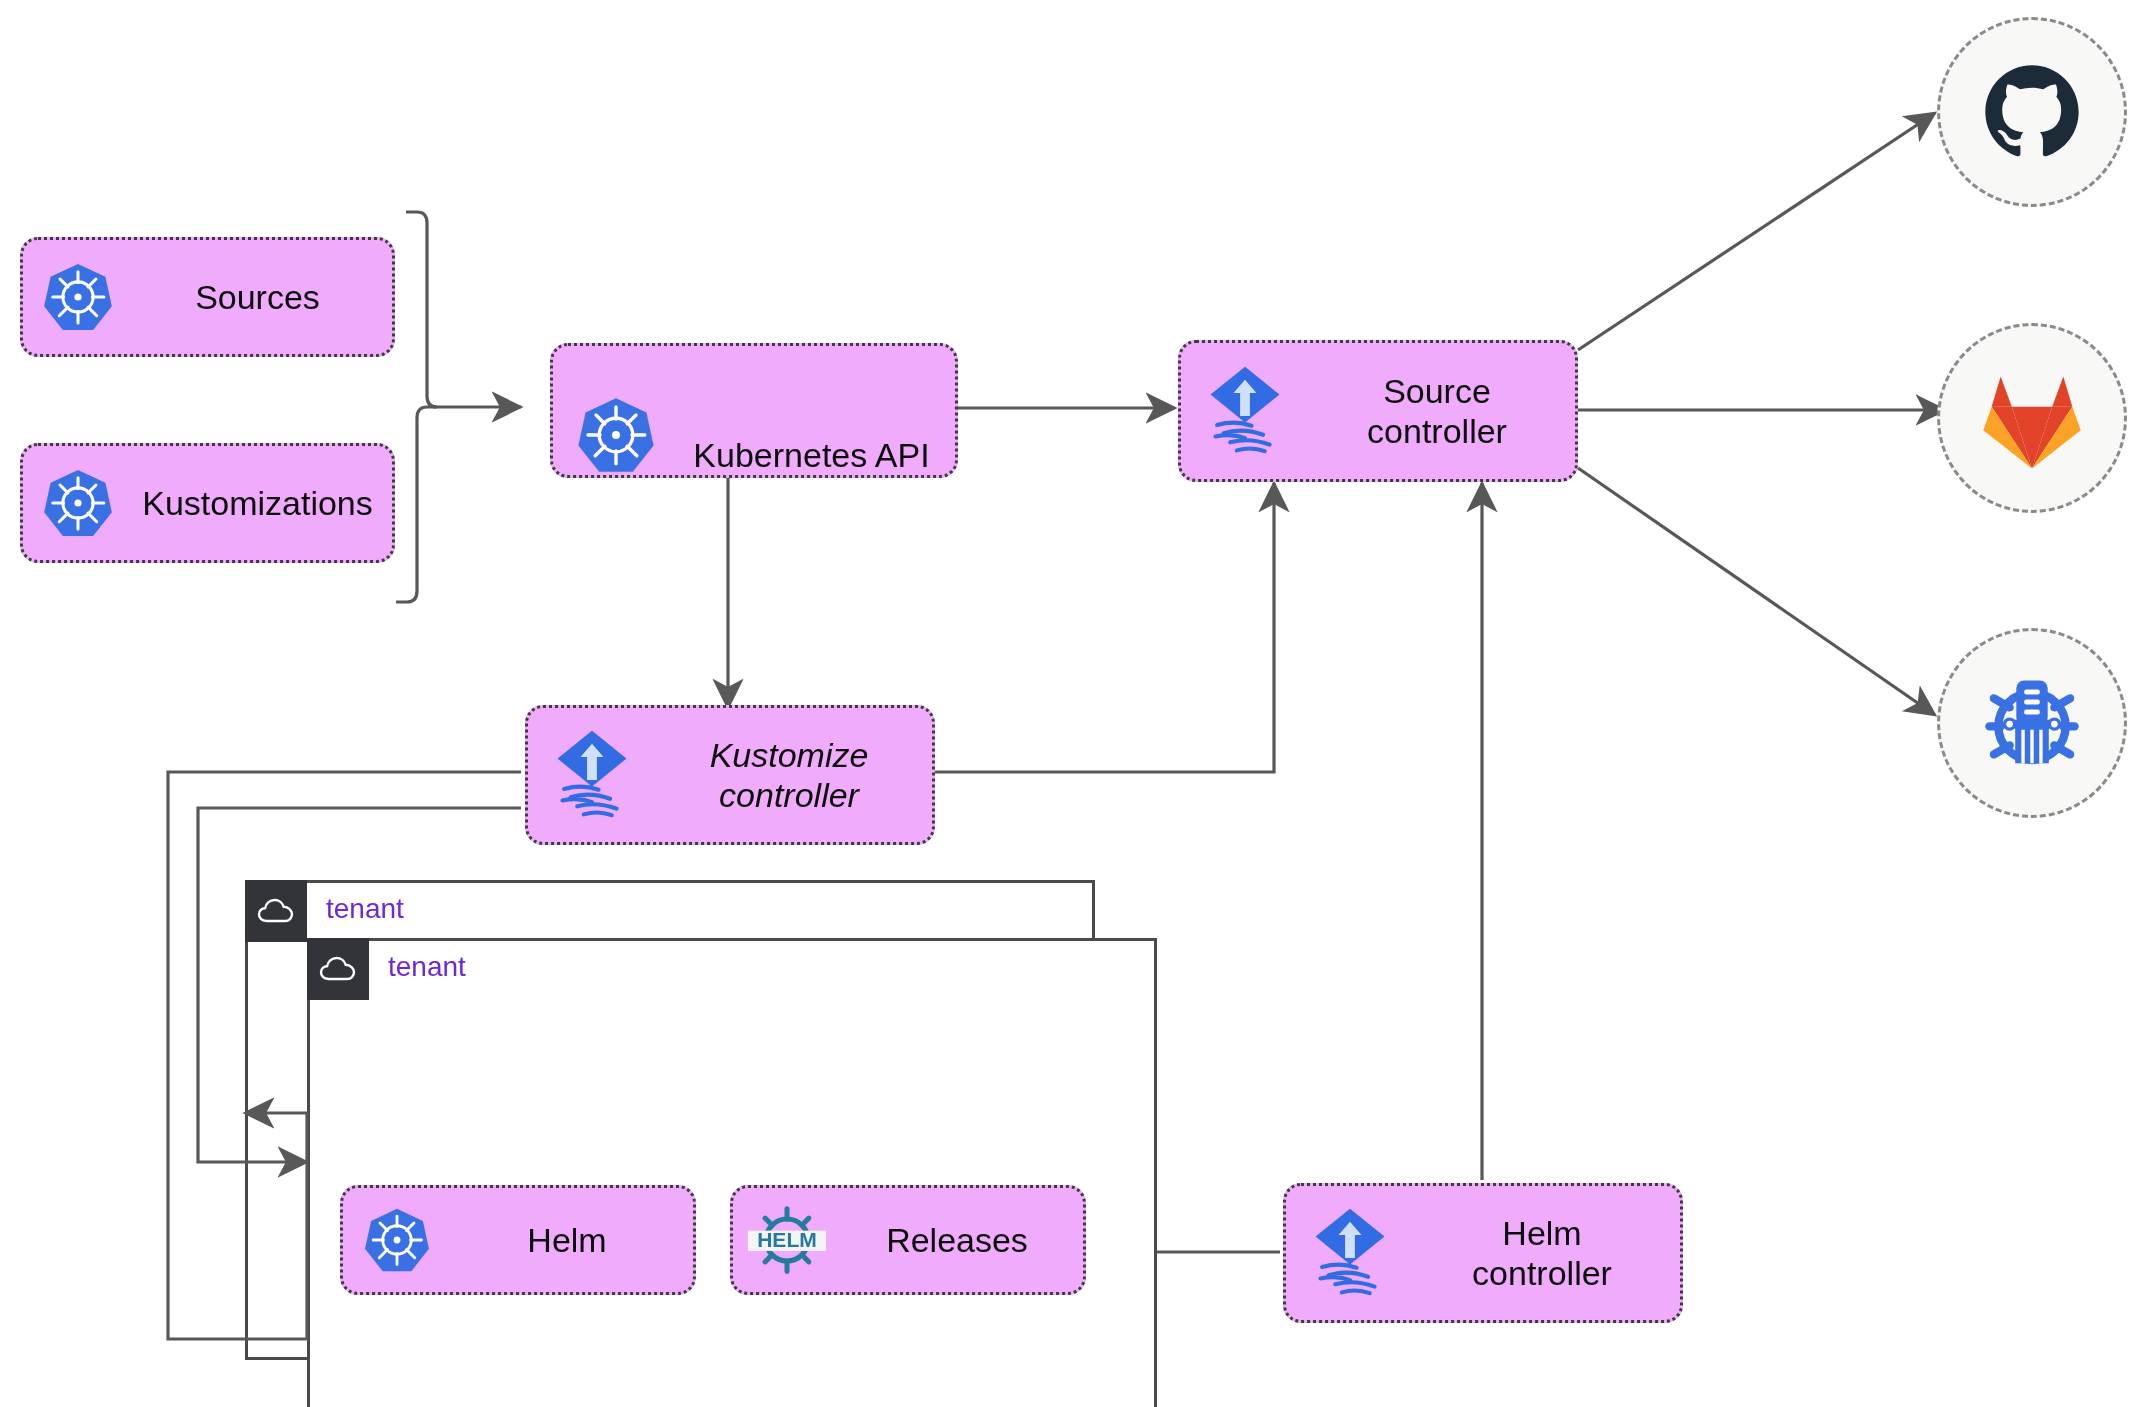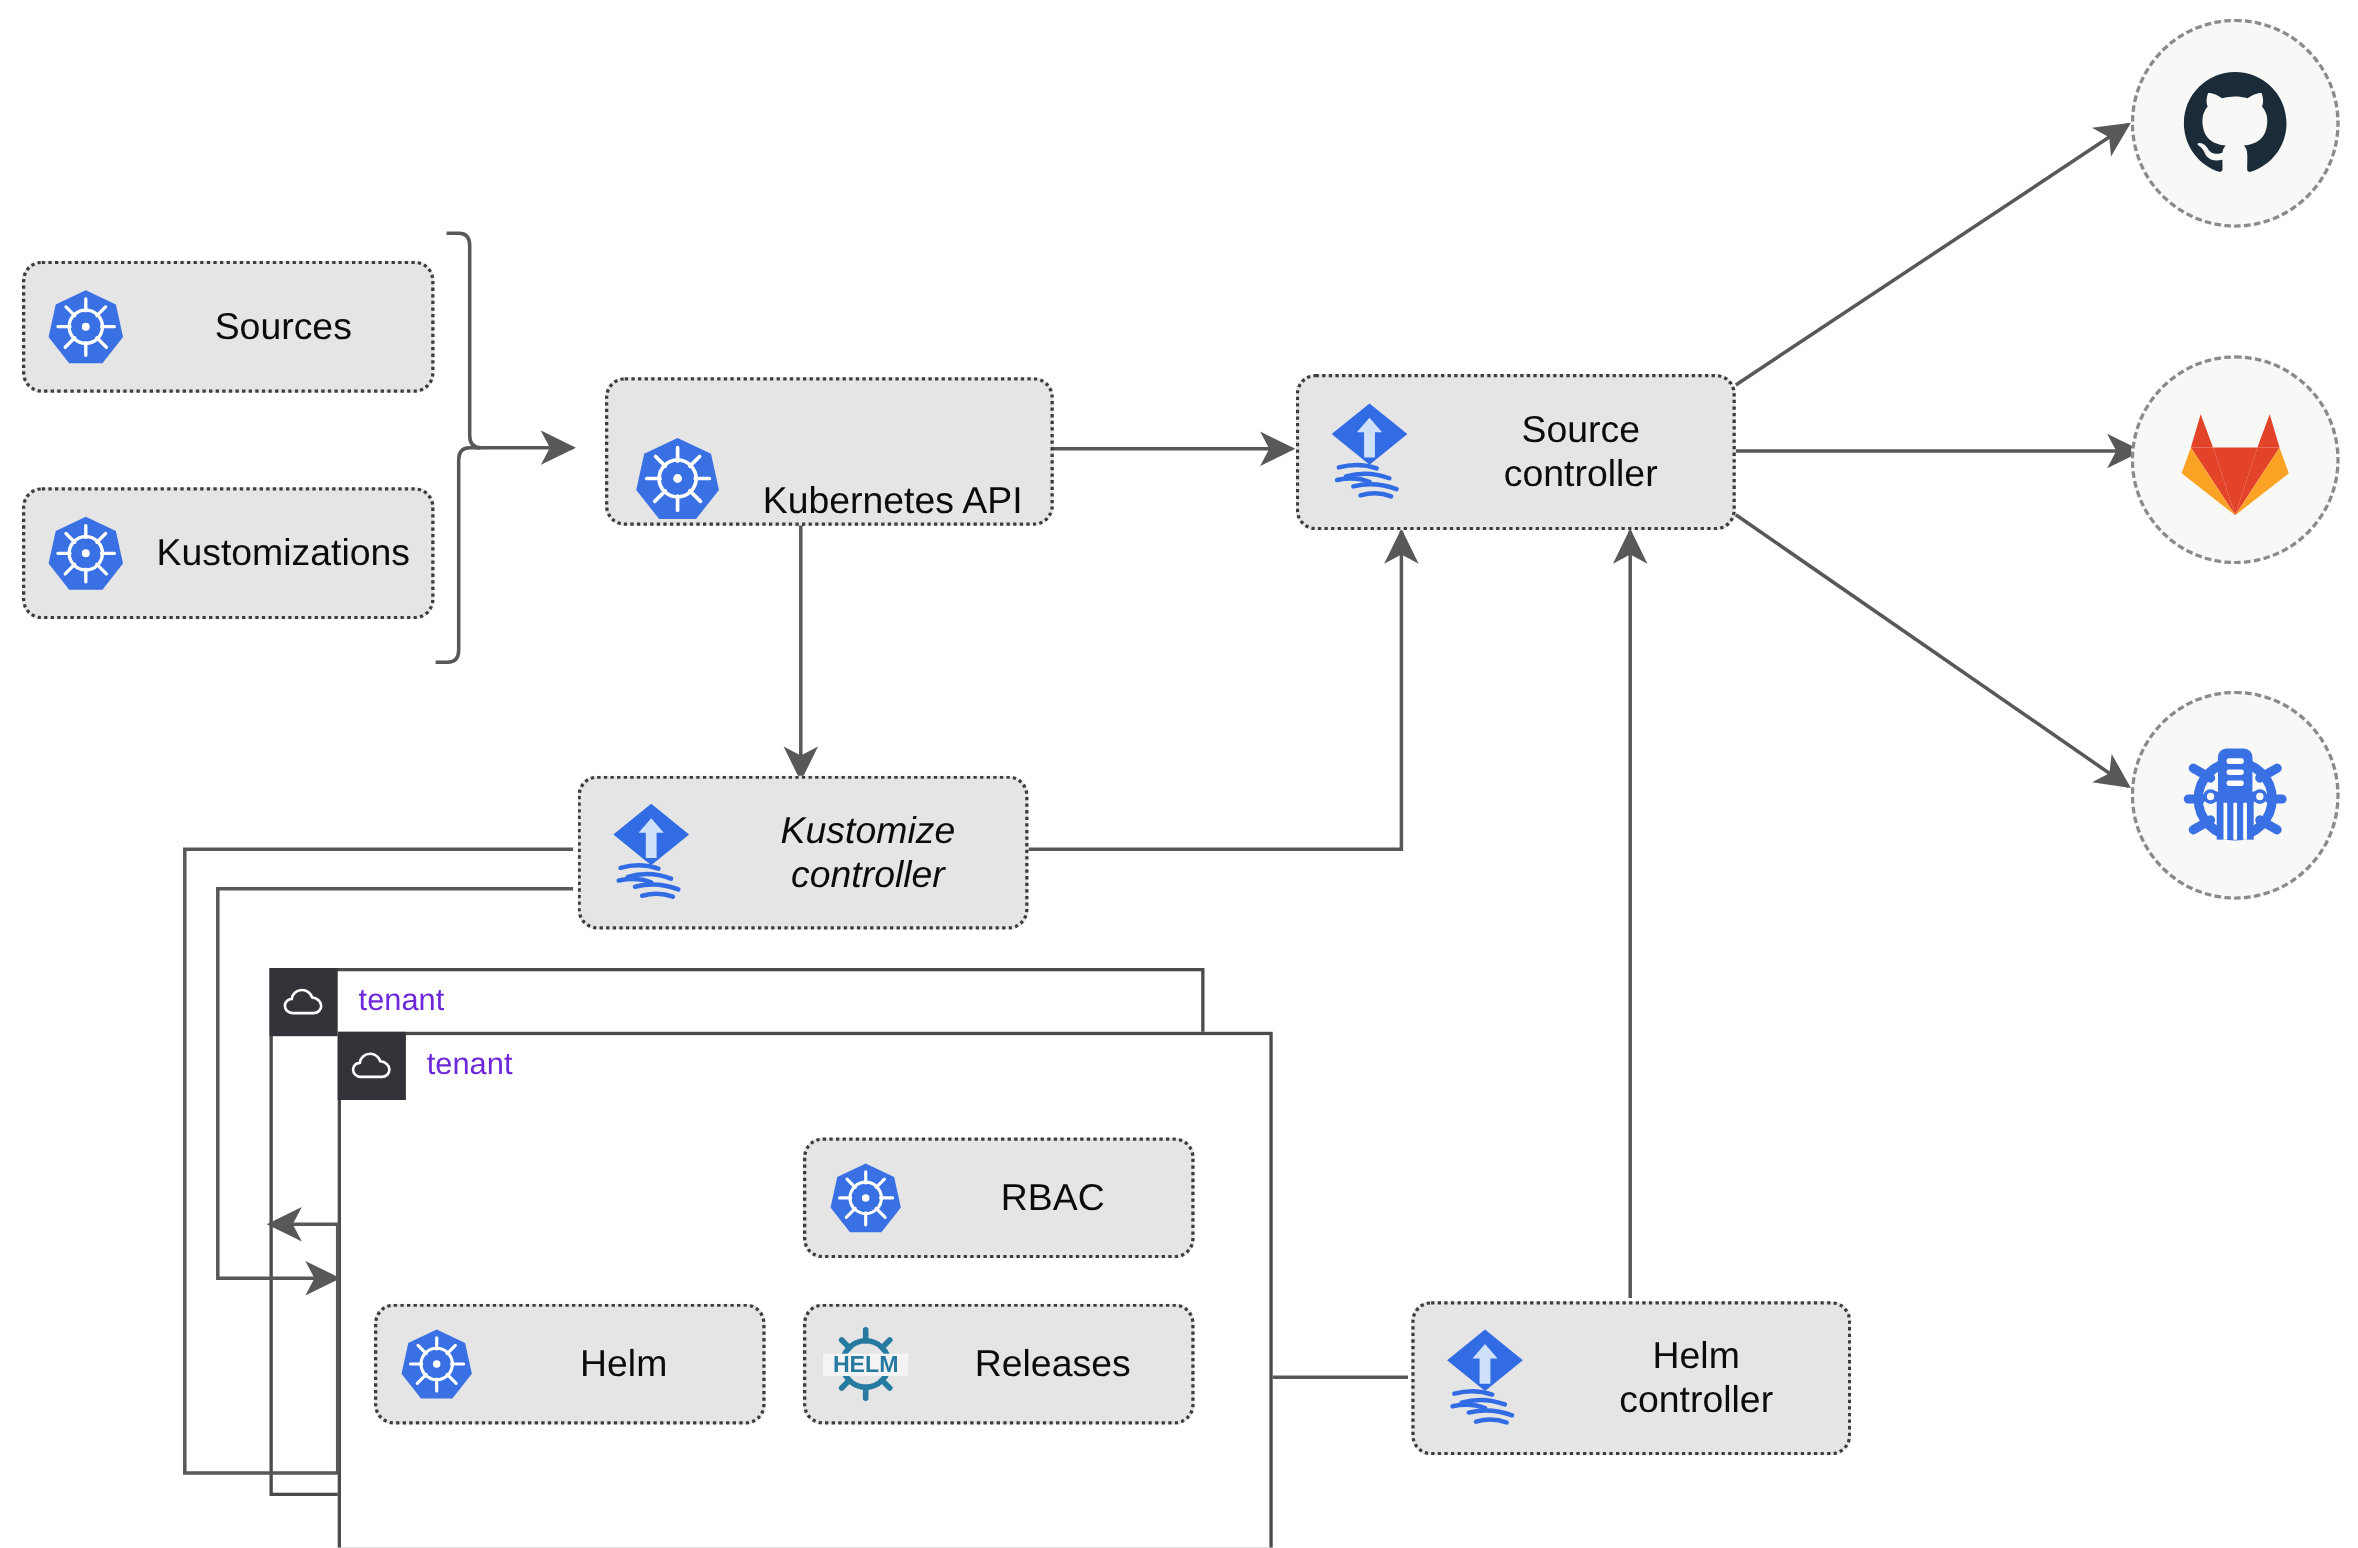--- a/index.html
+++ b/index.html
@@ -3,21 +3,21 @@
 <meta charset="utf-8">
 <title>Flux GitOps Architecture Diagram</title>
 <style>
   html,body{margin:0;padding:0;background:#ffffff;}
   body{font-family:"Liberation Sans","DejaVu Sans",sans-serif;}
   #canvas{position:relative;width:2144px;height:1407px;background:#ffffff;overflow:hidden;}
 
   
   .node{
     position:absolute;
-    background:#e5e5e5;
+    background:#f0abfc;
     border:3px dotted #3c3c3c;
     border-radius:18px;
     display:flex;
     align-items:center;
     box-sizing:border-box;
     z-index:5;
   }
   .node .nlabel{
     font-size:34px;
     color:#0b0b0b;
@@ -250,40 +250,20 @@
           <path d="M32 94 Q 56 88 80 97"></path>
           <path d="M40 104 Q 58 99 74 105"></path>
         </g>
       </svg>
     </div>
     <div class="nlabel">Helm
 controller</div>
   </div>
 
 
-  <div class="node" style="left:730px;top:1034px;width:356px;height:110px;z-index:6;">
-    <div class="nicon" style="width:108px;">
-      <svg width="68" height="68" viewBox="0 0 100 100">
-        <path d="M50 4 L88 22 L97 63 L71 96 L29 96 L3 63 L12 22 Z" fill="#3970e4"></path>
-        <g stroke="#ffffff" stroke-width="4.2" fill="none" stroke-linecap="round">
-          <circle cx="50" cy="50" r="21"></circle>
-          <line x1="50" y1="15" x2="50" y2="30"></line>
-            <line x1="50" y1="70" x2="50" y2="86"></line>
-          <line x1="15" y1="50" x2="30" y2="50"></line>
-            <line x1="70" y1="50" x2="86" y2="50"></line>
-          <line x1="25" y1="25" x2="36" y2="36"></line>
-            <line x1="64" y1="64" x2="76" y2="76"></line>
-          <line x1="75" y1="25" x2="64" y2="36"></line>
-            <line x1="36" y1="64" x2="24" y2="76"></line>
-        </g>
-        <circle cx="50" cy="50" r="5" fill="#ffffff"></circle>
-      </svg>
-    </div>
-    <div class="nlabel">RBAC</div>
-  </div>
 
   <div class="node" style="left:340px;top:1185px;width:356px;height:110px;z-index:6;">
     <div class="nicon" style="width:108px;">
       <svg width="68" height="68" viewBox="0 0 100 100">
         <path d="M50 4 L88 22 L97 63 L71 96 L29 96 L3 63 L12 22 Z" fill="#3970e4"></path>
         <g stroke="#ffffff" stroke-width="4.2" fill="none" stroke-linecap="round">
           <circle cx="50" cy="50" r="21"></circle>
           <line x1="50" y1="15" x2="50" y2="30"></line>
             <line x1="50" y1="70" x2="50" y2="86"></line>
           <line x1="15" y1="50" x2="30" y2="50"></line>

